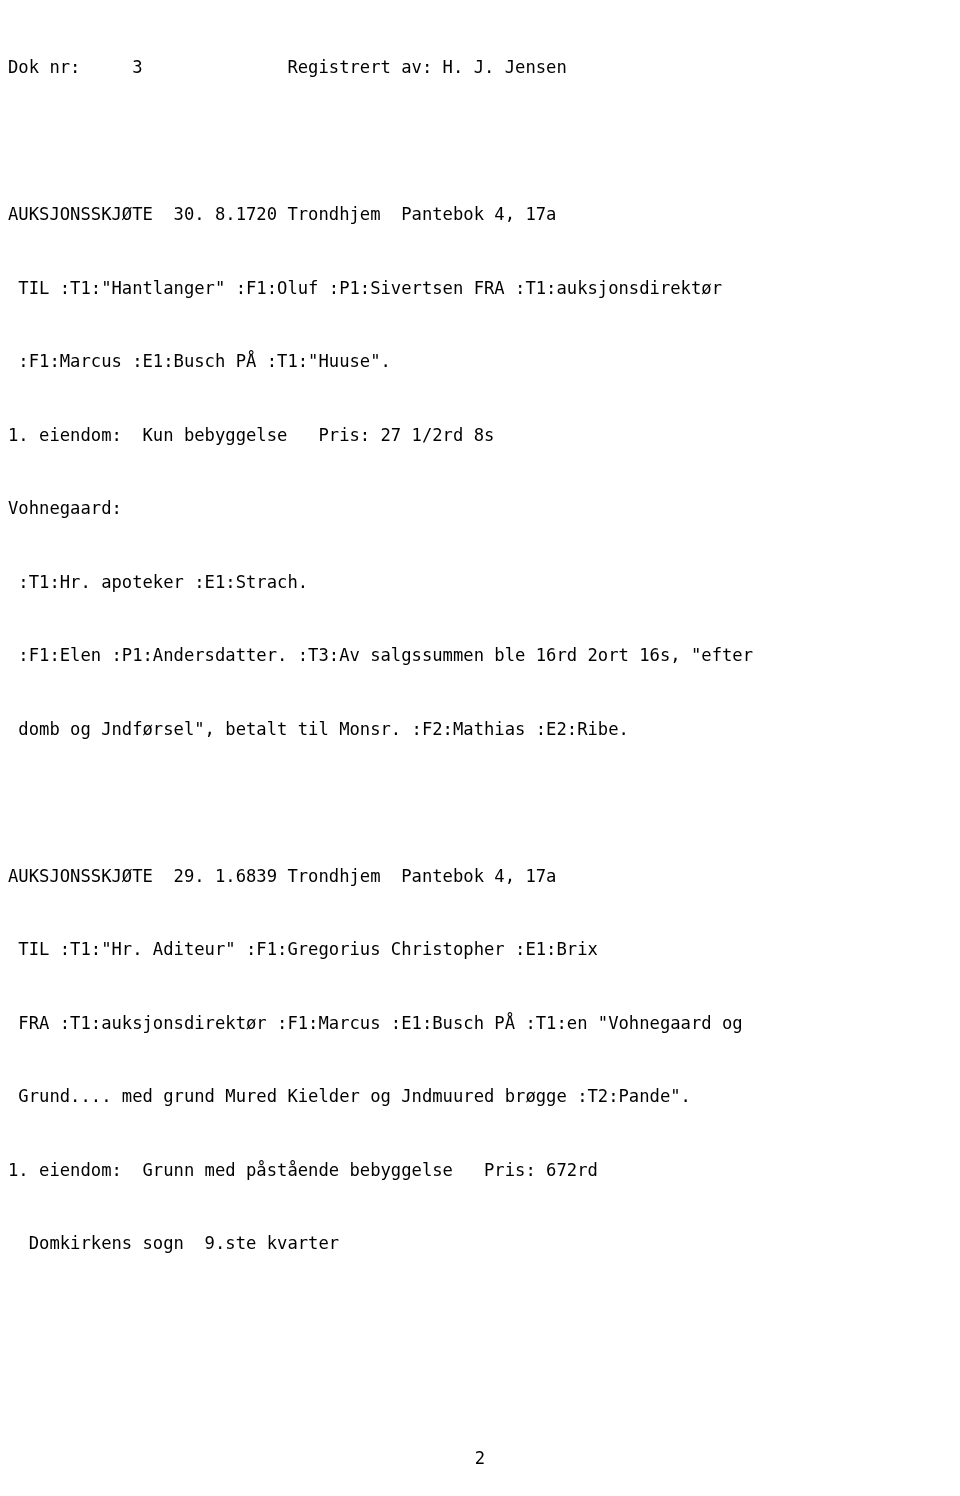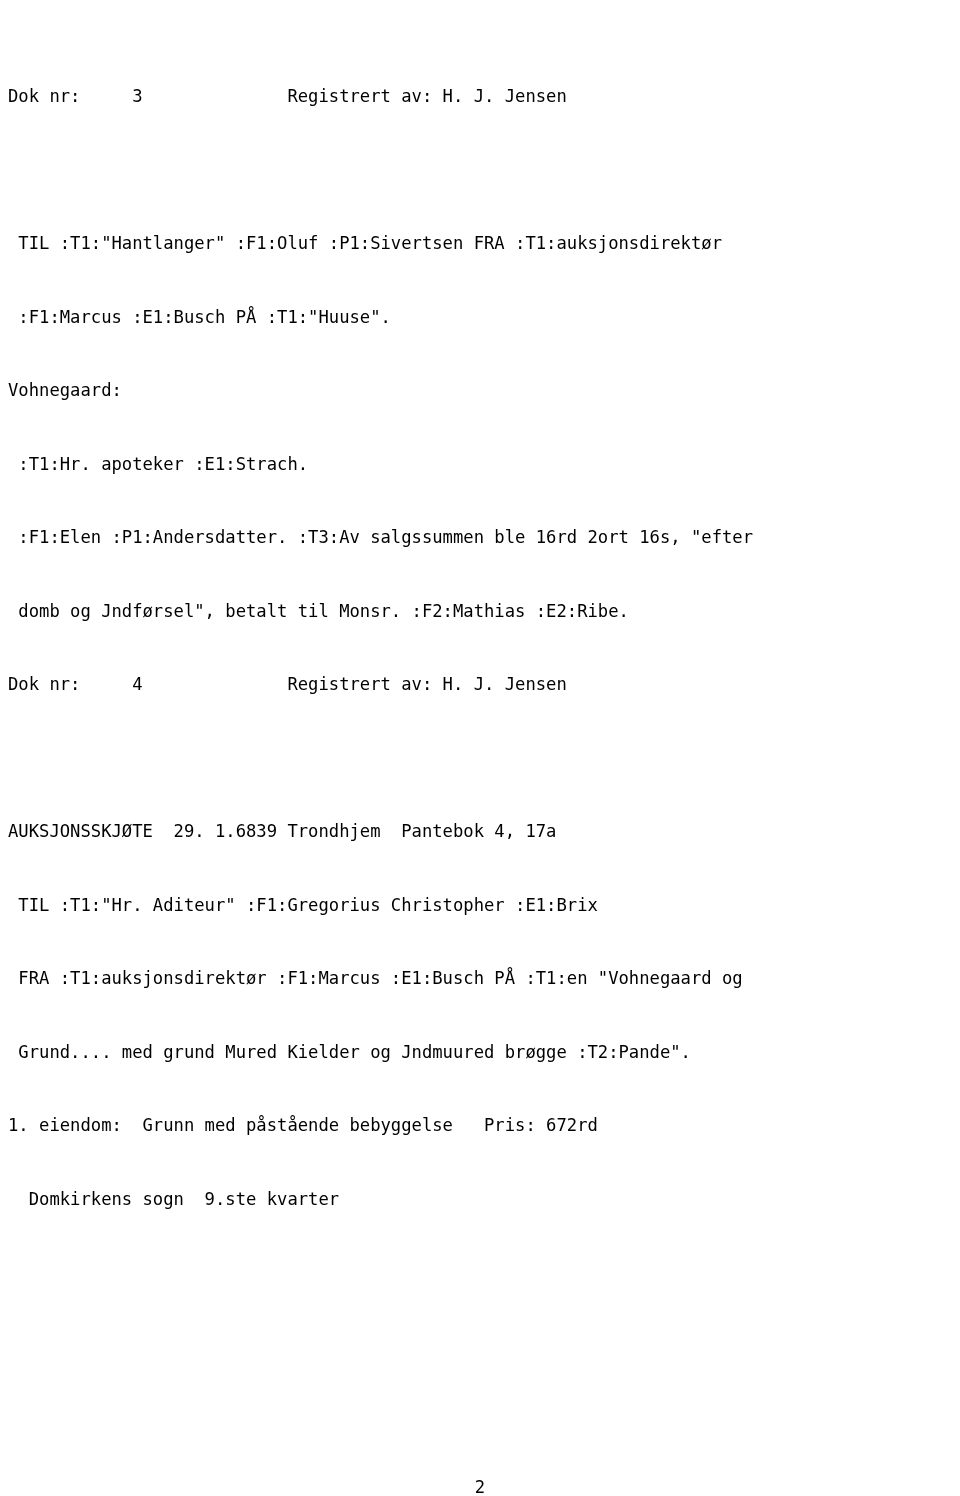--- a/index.html
+++ b/index.html
@@ -13,21 +13,20 @@
     font-family: "DejaVu Sans Mono", "Liberation Mono", monospace;
     color: #000000;
     overflow: hidden;
   }
   #page {
     position: relative;
     width: 960px;
     height: 1232px;
     box-sizing: border-box;
     padding: 6px 0 0 8px;
-    margin-top: 29px;
   }
   .doc-body {
     font-size: 17.2px;
     line-height: 24.5px;
     letter-spacing: 0px;
     white-space: pre;
     font-family: "DejaVu Sans Mono", "Liberation Mono", monospace;
   }
   .line {
     white-space: pre;
@@ -51,27 +50,28 @@
   }
 </style>
 </head>
 <body>
 
 <div id="page">
 
   <div class="doc-body">
     <div class="line">Dok nr:     3              Registrert av: H. J. Jensen</div>
     <div class="line blank"></div>
+    <div class="line">AUKSJONSSKJØTE  30. 8.1720 Trondhjem  Pantebok 4, 17a</div>
     <div class="line"> TIL :T1:"Hantlanger" :F1:Oluf :P1:Sivertsen FRA :T1:auksjonsdirektør</div>
     <div class="line"> :F1:Marcus :E1:Busch PÅ :T1:"Huuse".</div>
+    <div class="line">1. eiendom:  Kun bebyggelse   Pris: 27 1/2rd 8s</div>
     <div class="line">Vohnegaard:</div>
     <div class="line"> :T1:Hr. apoteker :E1:Strach.</div>
     <div class="line"> :F1:Elen :P1:Andersdatter. :T3:Av salgssummen ble 16rd 2ort 16s, "efter</div>
     <div class="line"> domb og Jndførsel", betalt til Monsr. :F2:Mathias :E2:Ribe.</div>
-    <div class="line">Dok nr:     4              Registrert av: H. J. Jensen</div>
     <div class="line blank"></div>
     <div class="line">AUKSJONSSKJØTE  29. 1.6839 Trondhjem  Pantebok 4, 17a</div>
     <div class="line"> TIL :T1:"Hr. Aditeur" :F1:Gregorius Christopher :E1:Brix</div>
     <div class="line"> FRA :T1:auksjonsdirektør :F1:Marcus :E1:Busch PÅ :T1:en "Vohnegaard og</div>
     <div class="line"> Grund.... med grund Mured Kielder og Jndmuured brøgge :T2:Pande".</div>
     <div class="line">1. eiendom:  Grunn med påstående bebyggelse   Pris: 672rd</div>
     <div class="line">  Domkirkens sogn  9.ste kvarter</div>
     
     
     

